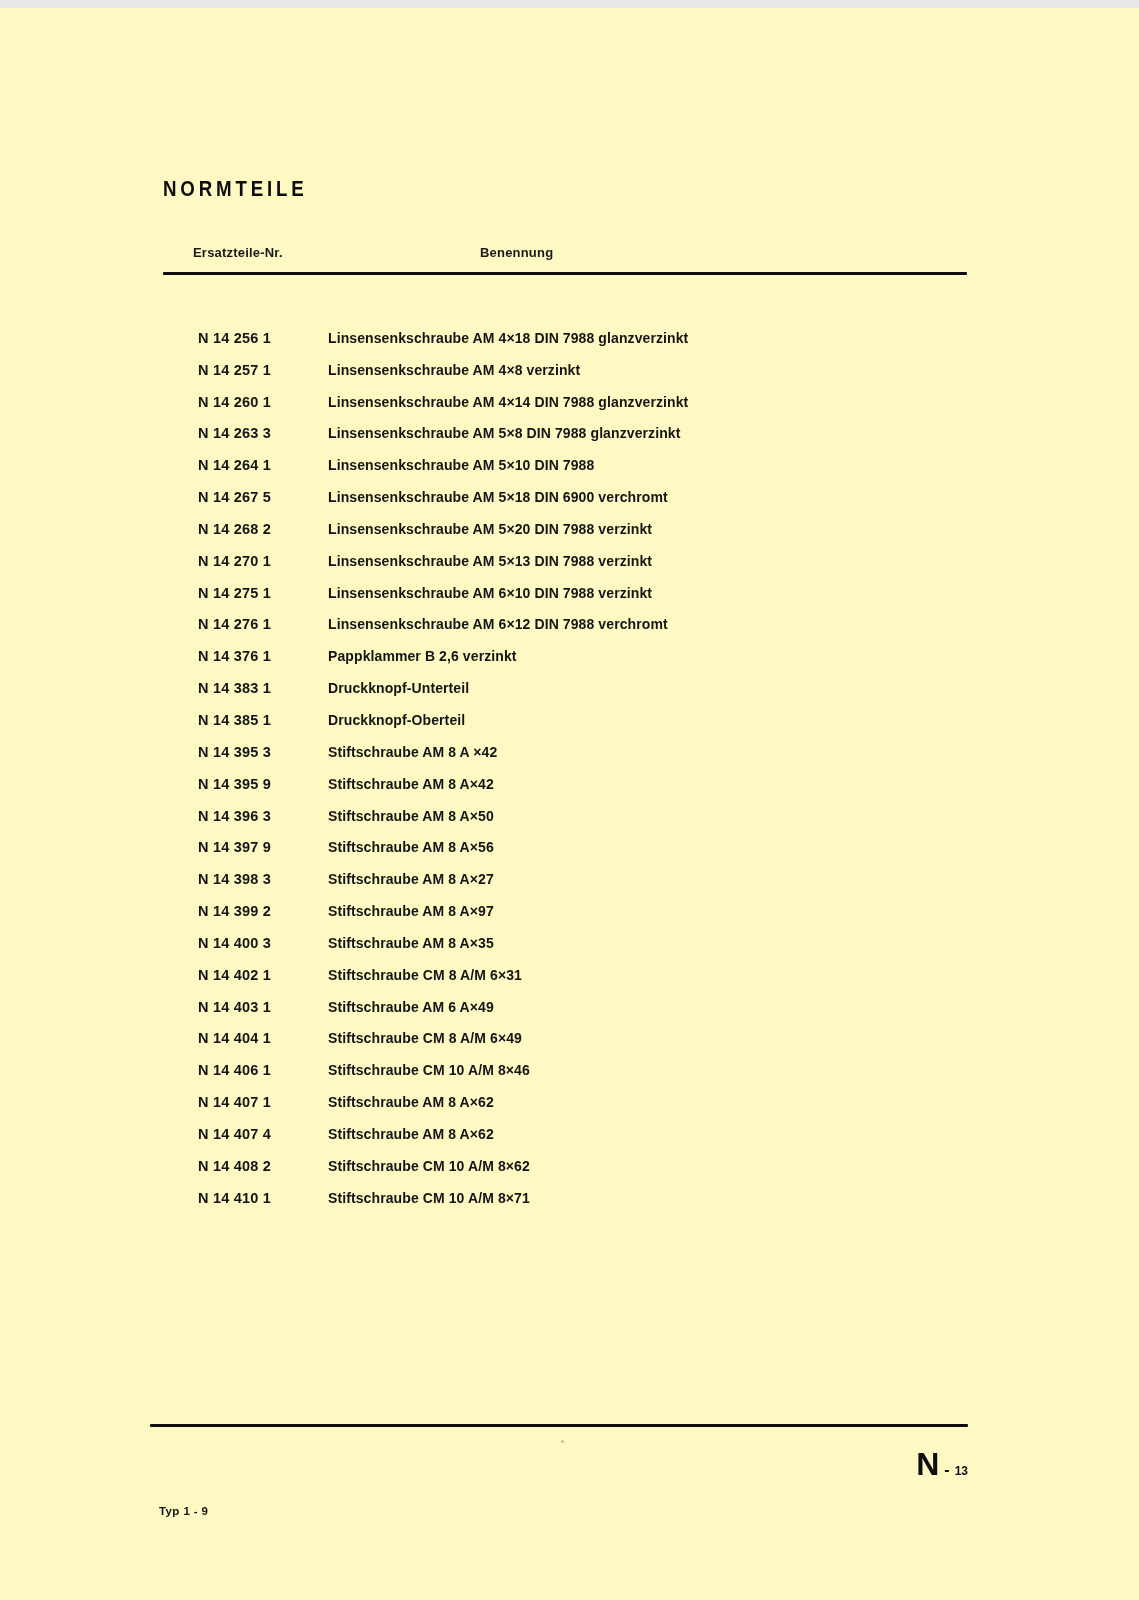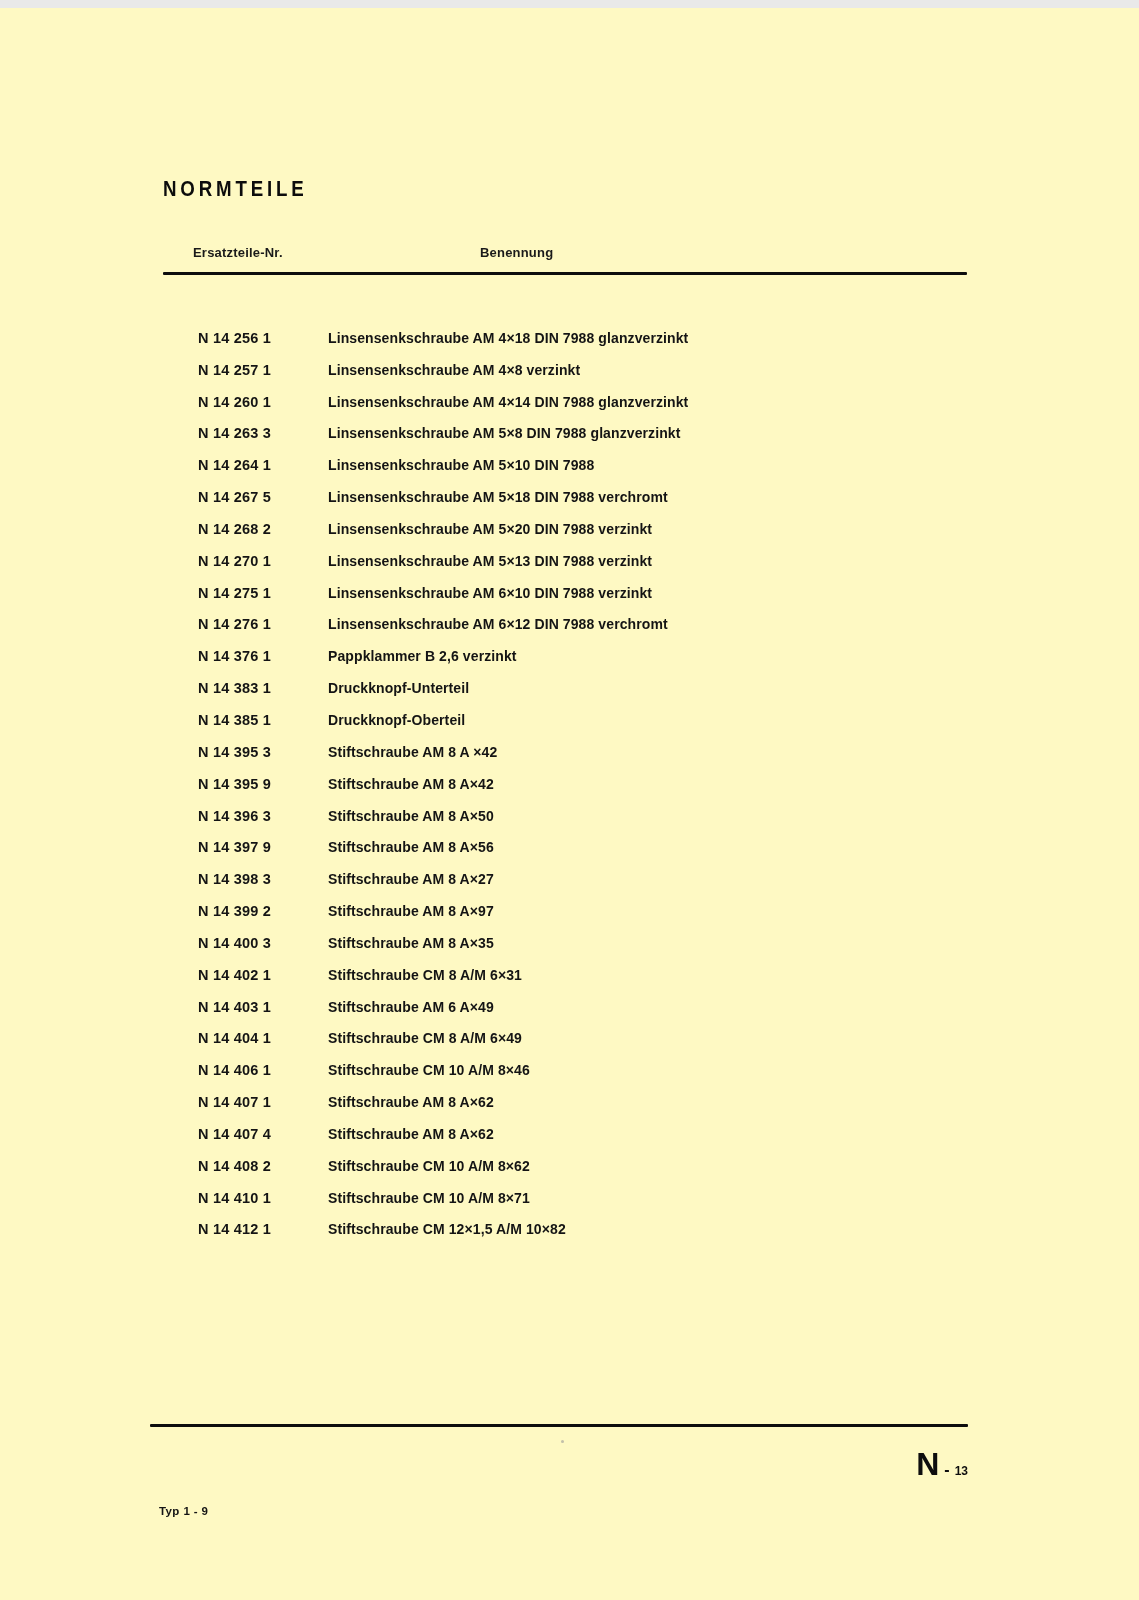--- a/index.html
+++ b/index.html
@@ -96,21 +96,21 @@
       <div class="row">
       <span class="cell-part">N 14 263 3</span>
       <span class="cell-desig">Linsensenkschraube AM 5×8 DIN 7988 glanzverzinkt</span>
     </div>
       <div class="row">
       <span class="cell-part">N 14 264 1</span>
       <span class="cell-desig">Linsensenkschraube AM 5×10 DIN 7988</span>
     </div>
       <div class="row">
       <span class="cell-part">N 14 267 5</span>
-      <span class="cell-desig">Linsensenkschraube AM 5×18 DIN 7988 verchromt</span>
+      <span class="cell-desig">Linsensenkschraube AM 5×18 DIN 6900 verchromt</span>
     </div>
       <div class="row">
       <span class="cell-part">N 14 268 2</span>
       <span class="cell-desig">Linsensenkschraube AM 5×20 DIN 7988 verzinkt</span>
     </div>
       <div class="row">
       <span class="cell-part">N 14 270 1</span>
       <span class="cell-desig">Linsensenkschraube AM 5×13 DIN 7988 verzinkt</span>
     </div>
       <div class="row">
@@ -185,24 +185,20 @@
       <span class="cell-part">N 14 407 4</span>
       <span class="cell-desig">Stiftschraube AM 8 A×62</span>
     </div>
       <div class="row">
       <span class="cell-part">N 14 408 2</span>
       <span class="cell-desig">Stiftschraube CM 10 A/M 8×62</span>
     </div>
       <div class="row">
       <span class="cell-part">N 14 410 1</span>
       <span class="cell-desig">Stiftschraube CM 10 A/M 8×71</span>
-    </div>
-      <div class="row">
-      <span class="cell-part">N 14 412 1</span>
-      <span class="cell-desig">Stiftschraube CM 12×1,5 A/M 10×82</span>
     </div>
     </div>
 
   <div class="rule rule-bottom"></div>
 
   <div class="artifact-dot"></div>
 
   <div class="footer-left">Typ 1 - 9</div>
 
   <div class="page-number">

